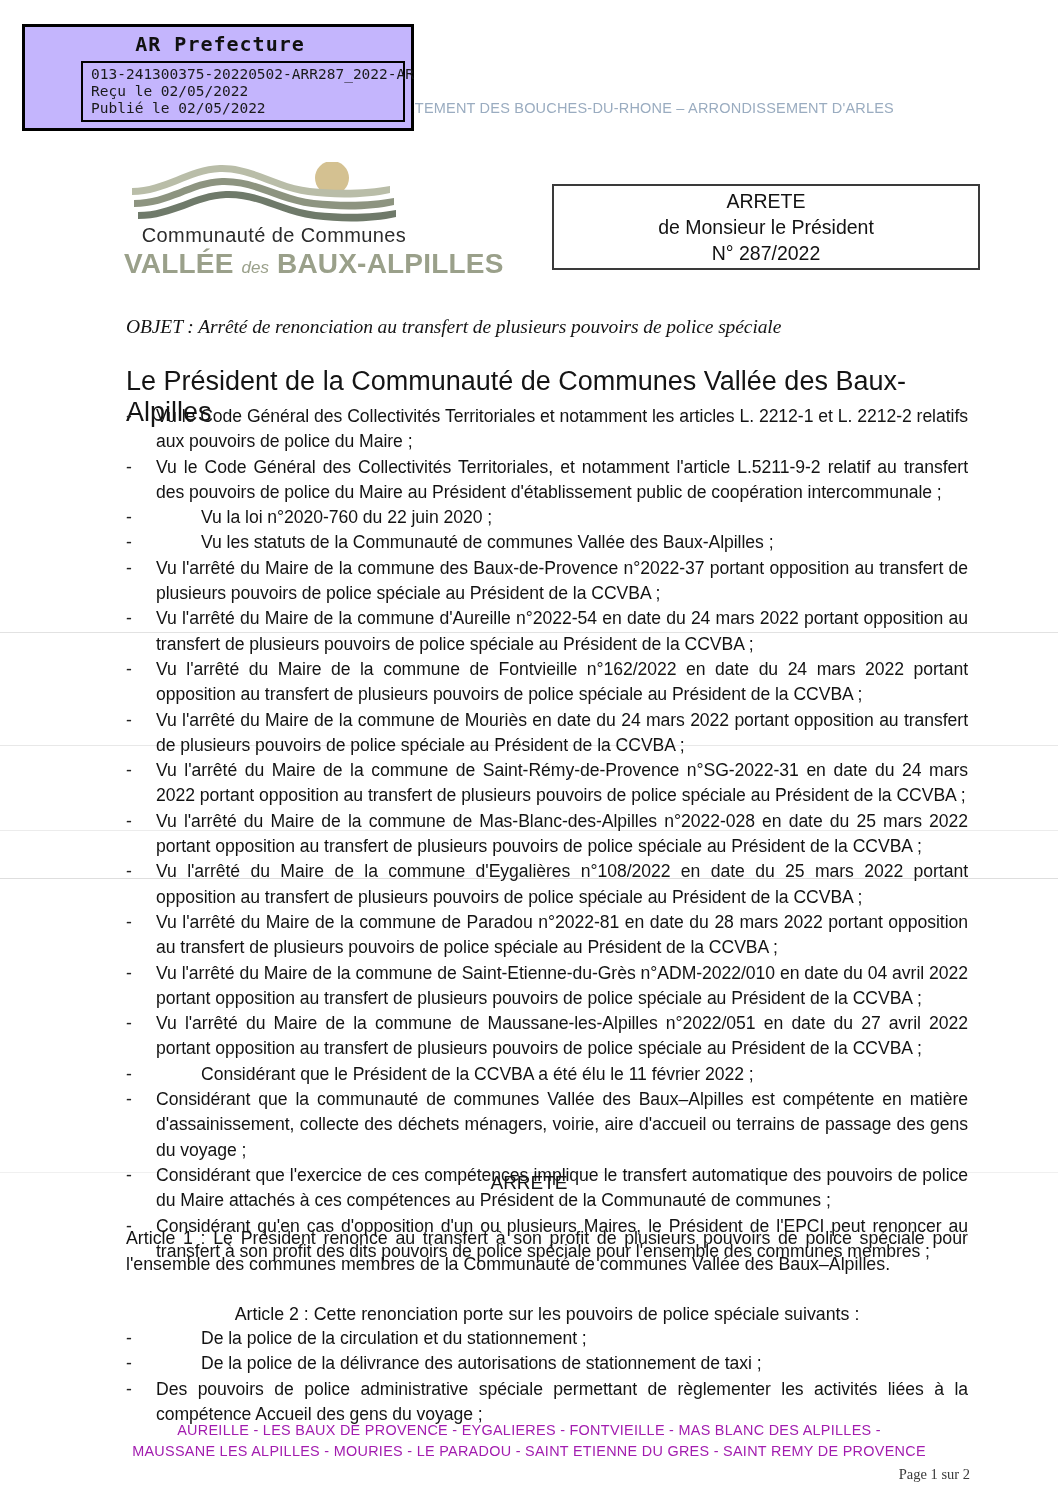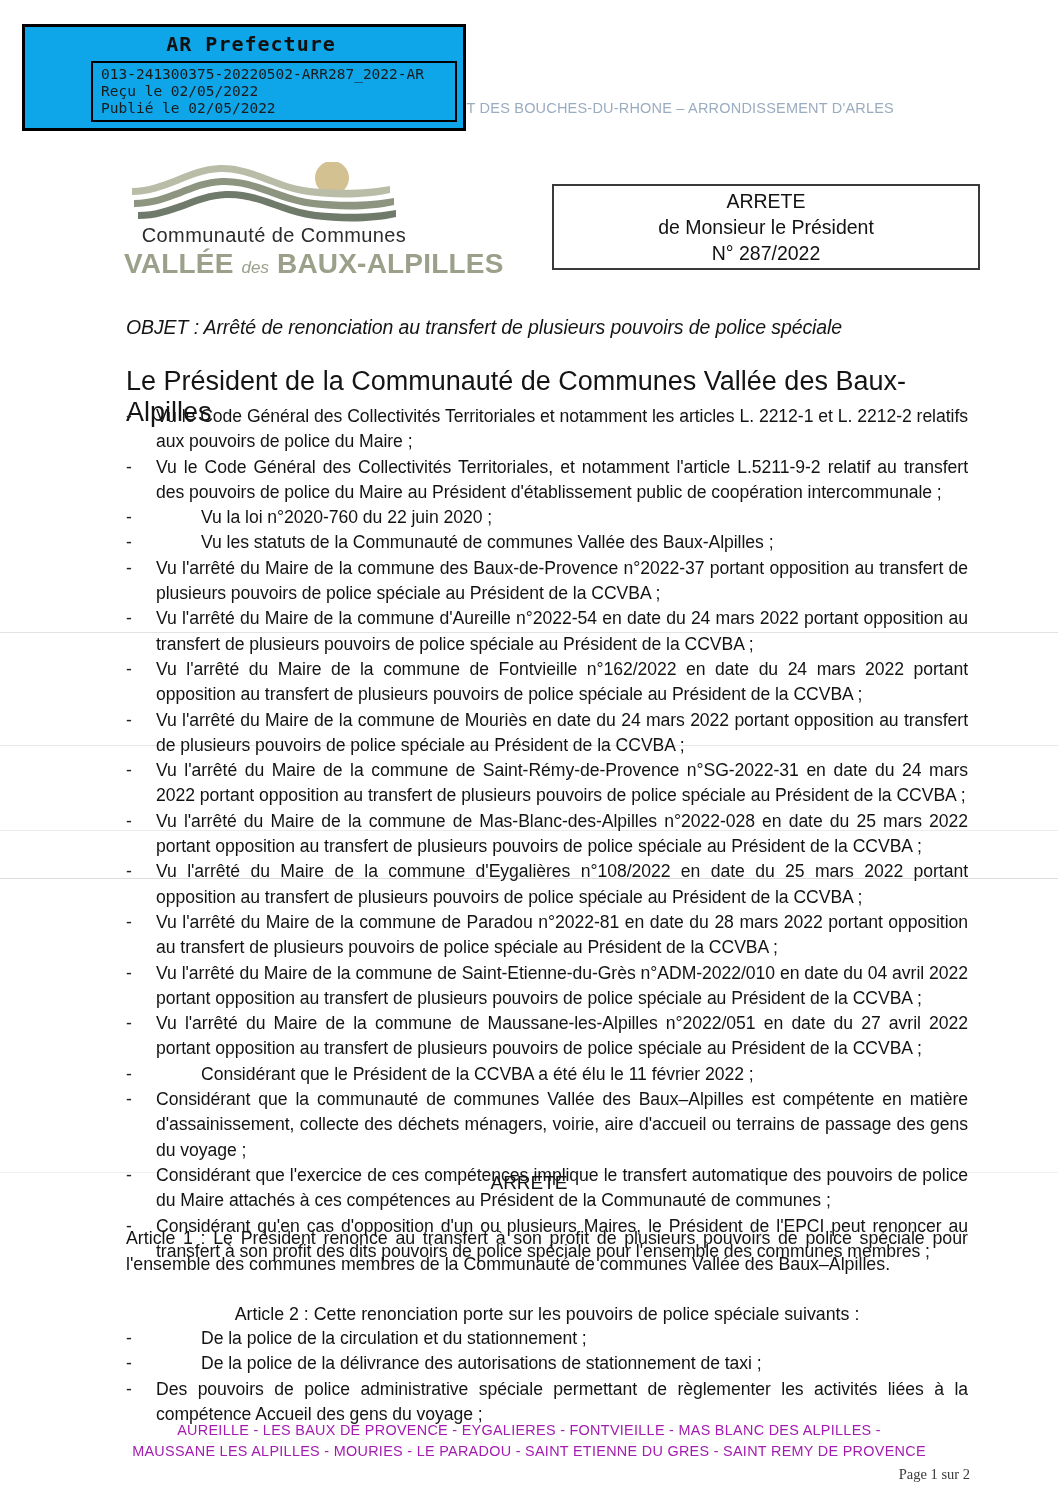--- a/index.html
+++ b/index.html
@@ -25,24 +25,24 @@
     height: 1px;
     background: #e2e2e2;
     pointer-events: none;
   }
 
   
   #ar-stamp {
     position: absolute;
     left: 22px;
     top: 24px;
-    width: 444px;
+    width: 392px;
     border: 3px solid #000;
-    background: #0ea5e9;
-    padding: 4px 6px 6px 20px;
+    background: #c4b5fd;
+    padding: 4px 6px 6px 10px;
     box-sizing: border-box;
     z-index: 5;
   }
   #ar-stamp .stamp-title {
     text-align: center;
     font-family: "DejaVu Sans Mono", monospace;
     font-weight: bold;
     font-size: 20px;
     letter-spacing: 1px;
     color: #111;
@@ -137,21 +137,21 @@
     color: #121212;
     text-align: center;
   }
 
   
   #objet {
     position: absolute;
     left: 126px;
     top: 316px;
     width: 840px;
-    font-family: Liberation Sans, sans-serif;
+    font-family: Liberation Serif, serif;
     font-style: italic;
     font-size: 19.5px;
     color: #141414;
     letter-spacing: -0.1px;
   }
   #intro {
     position: absolute;
     left: 126px;
     top: 366px;
     width: 840px;

